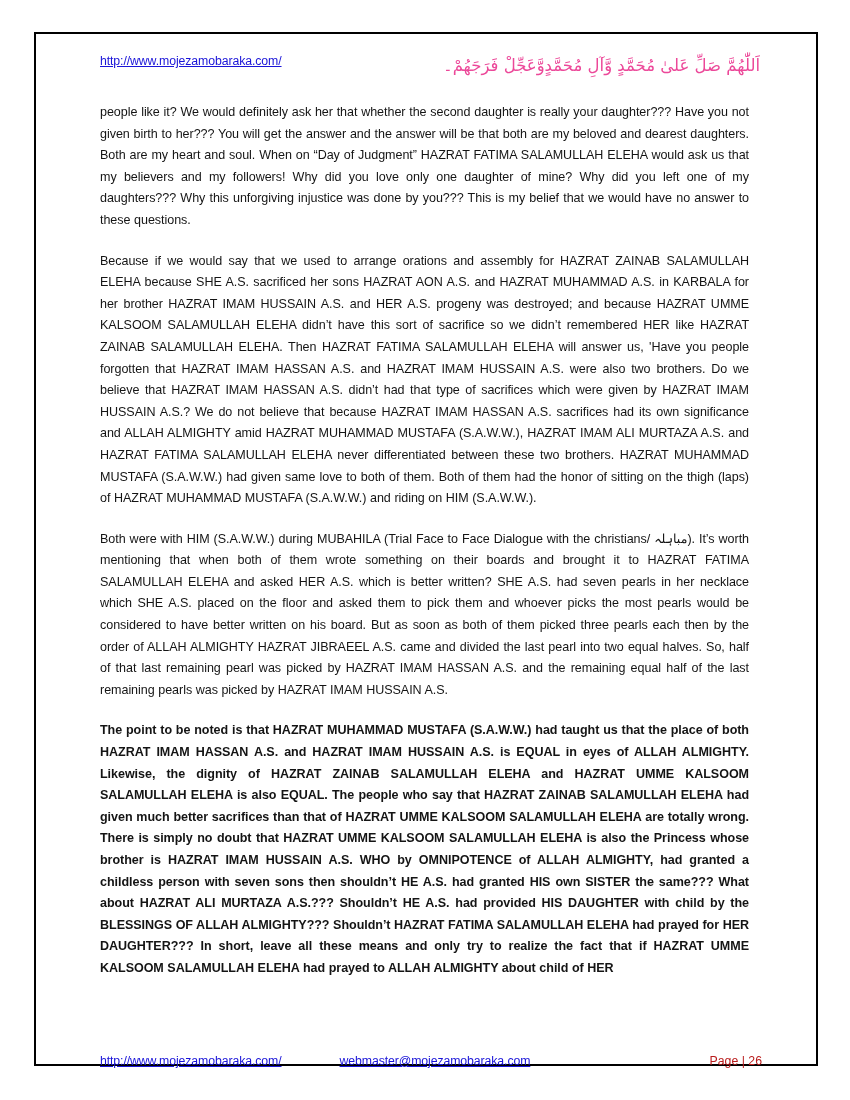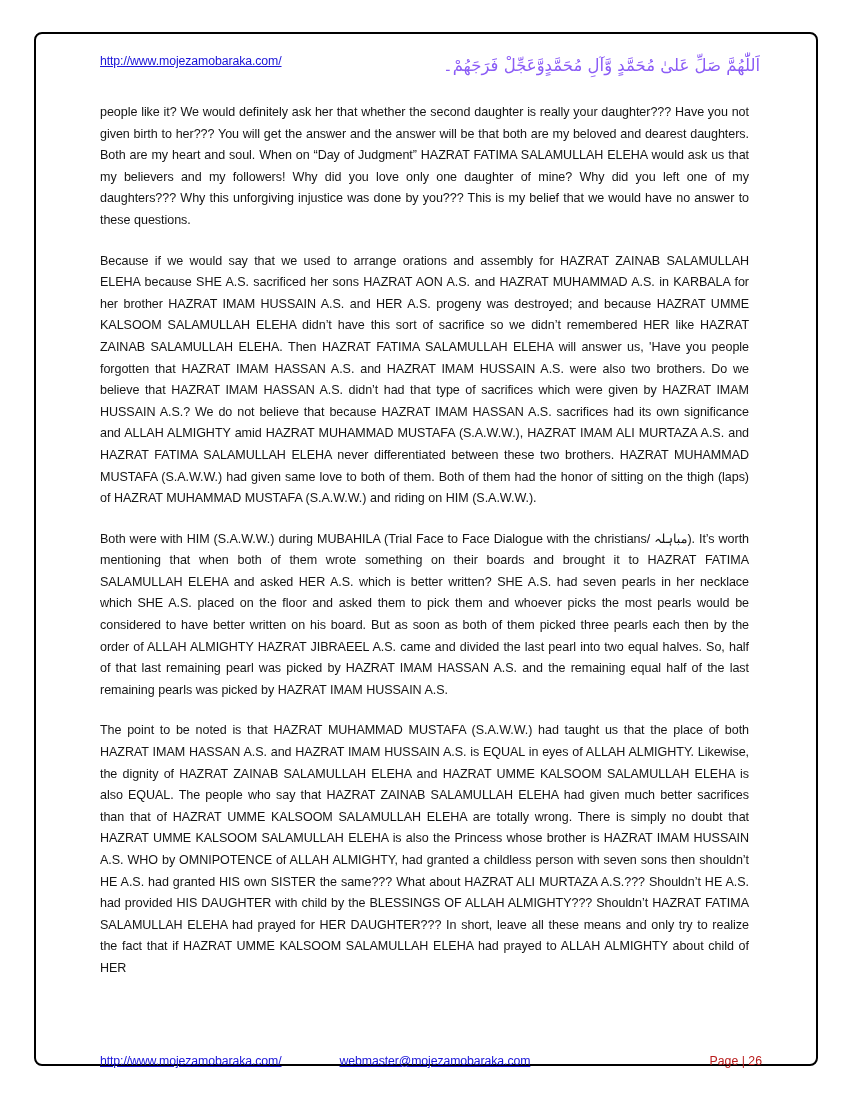--- a/index.html
+++ b/index.html
@@ -1,15 +1,15 @@
 <!DOCTYPE html>
 <html><head>
 <meta charset="utf-8">
 <style>
-  * { box-sizing: border-box; border-radius: 8px; }
+  * { box-sizing: border-box; }
   html, body {
     margin: 0;
     padding: 0;
     background: #ffffff;
   }
   body {
     width: 850px;
     height: 1100px;
     position: relative;
     font-family: "Liberation Sans", sans-serif;
@@ -50,42 +50,42 @@
     text-decoration: underline;
     letter-spacing: -0.1px;
     white-space: nowrap;
     cursor: pointer;
   }
   .hdr-arabic {
     font-family: "DejaVu Sans", sans-serif;
     direction: rtl;
     unicode-bidi: bidi-override;
     font-size: 16.5px;
-    color: #8b5cf6;
+    color: #ec4899;
     white-space: nowrap;
     line-height: 1.35;
     padding-right: 4px;
     padding-top: 1px;
   }
 
   
   #doc-body {
     margin-top: 2px;
   }
   .para {
     font-size: 12.55px;
     line-height: 21.6px;
     color: #141414;
     text-align: justify;
     text-justify: inter-word;
     margin: 0 15px 19px 0;
     letter-spacing: -0.05px;
     word-spacing: 0.15px;
   }
-  .para:last-child { margin-bottom: 0; }
+  .para:last-child { margin-bottom: 0; font-weight: bold; }
 
   
   #doc-footer {
     position: absolute;
     left: 64px;
     top: 1020px;
     width: 664px;
     display: flex;
     align-items: baseline;
     font-size: 12.3px;

